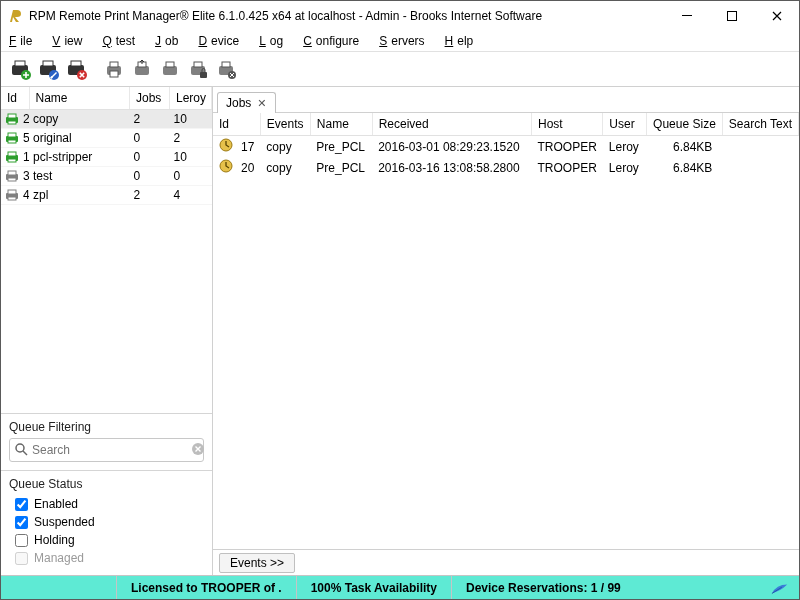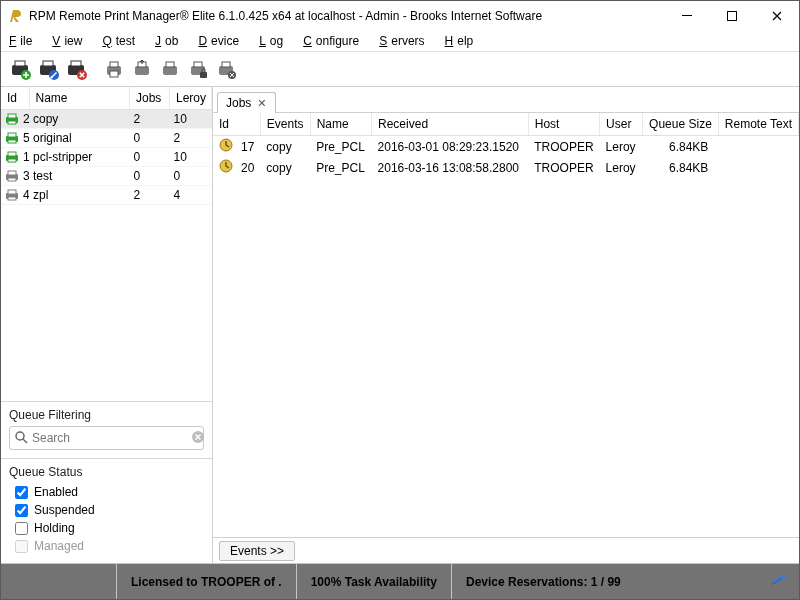--- a/index.html
+++ b/index.html
@@ -58,21 +58,21 @@
   .jtable th { text-align:left; font-weight:400; border-bottom:1px solid #e1e1e1; border-right:1px solid #e8e8e8; padding:4px 6px; background:#fff; height:22px; white-space:nowrap; }
   .jtable td { padding:2px 6px; height:18px; white-space:nowrap; }
   .jtable td.size { text-align:right; padding-right:10px; }
   .jid { display:flex; align-items:center; gap:8px; }
   .jid svg { width:14px; height:14px; }
 
   .eventsbar { height:26px; border-top:1px solid #d0d0d0; display:flex; align-items:center; padding:0 6px; }
   .eventsbtn { border:1px solid #c0c0c0; background:#f4f4f4; padding:2px 10px; font-size:12px; border-radius:2px; }
 
   
-  .statusbar { height:36px; border-top:1px solid #c5c5c5; display:flex; align-items:center; font-size:12px; background:#737373; }
+  .statusbar { height:24px; border-top:1px solid #c5c5c5; display:flex; align-items:flex-end; font-size:12px; background:#5eead4; }
   .statusbar .seg { border-left:1px solid #c5c5c5; padding:0 14px; height:100%; display:flex; align-items:center; }
   .statusbar .seg:first-child { border-left:none; }
   .statusbar .spacer { flex:0 0 115px; }
   .statusbar .feather { margin-left:auto; padding:0 10px; }
   .statusbar .feather svg { width:18px; height:14px; }
   .ic-gray  { fill:#808080; }
   .ic-blk   { fill:#333; }
 </style>
 </head>
 <body>
@@ -330,21 +330,21 @@
         <table class="jtable">
           <thead>
             <tr>
               <th style="width:46px">Id</th>
               <th style="width:50px">Events</th>
               <th style="width:62px">Name</th>
               <th style="width:160px">Received</th>
               <th style="width:64px">Host</th>
               <th style="width:44px">User</th>
               <th style="width:66px">Queue Size</th>
-              <th>Remote Text</th>
+              <th>Search Text</th>
             </tr>
           </thead>
           <tbody id="jtbody">
               <tr>
                 <td>
                   <div class="jid">
                     <span><svg viewBox="0 0 14 14">
                         <circle cx="7" cy="7" r="6" fill="#e6c14b" stroke="#9c7a12"></circle>
                         <path d="M7 3v4l3 2" stroke="#5a4500" stroke-width="1.3" fill="none"></path>
                       </svg></span>

